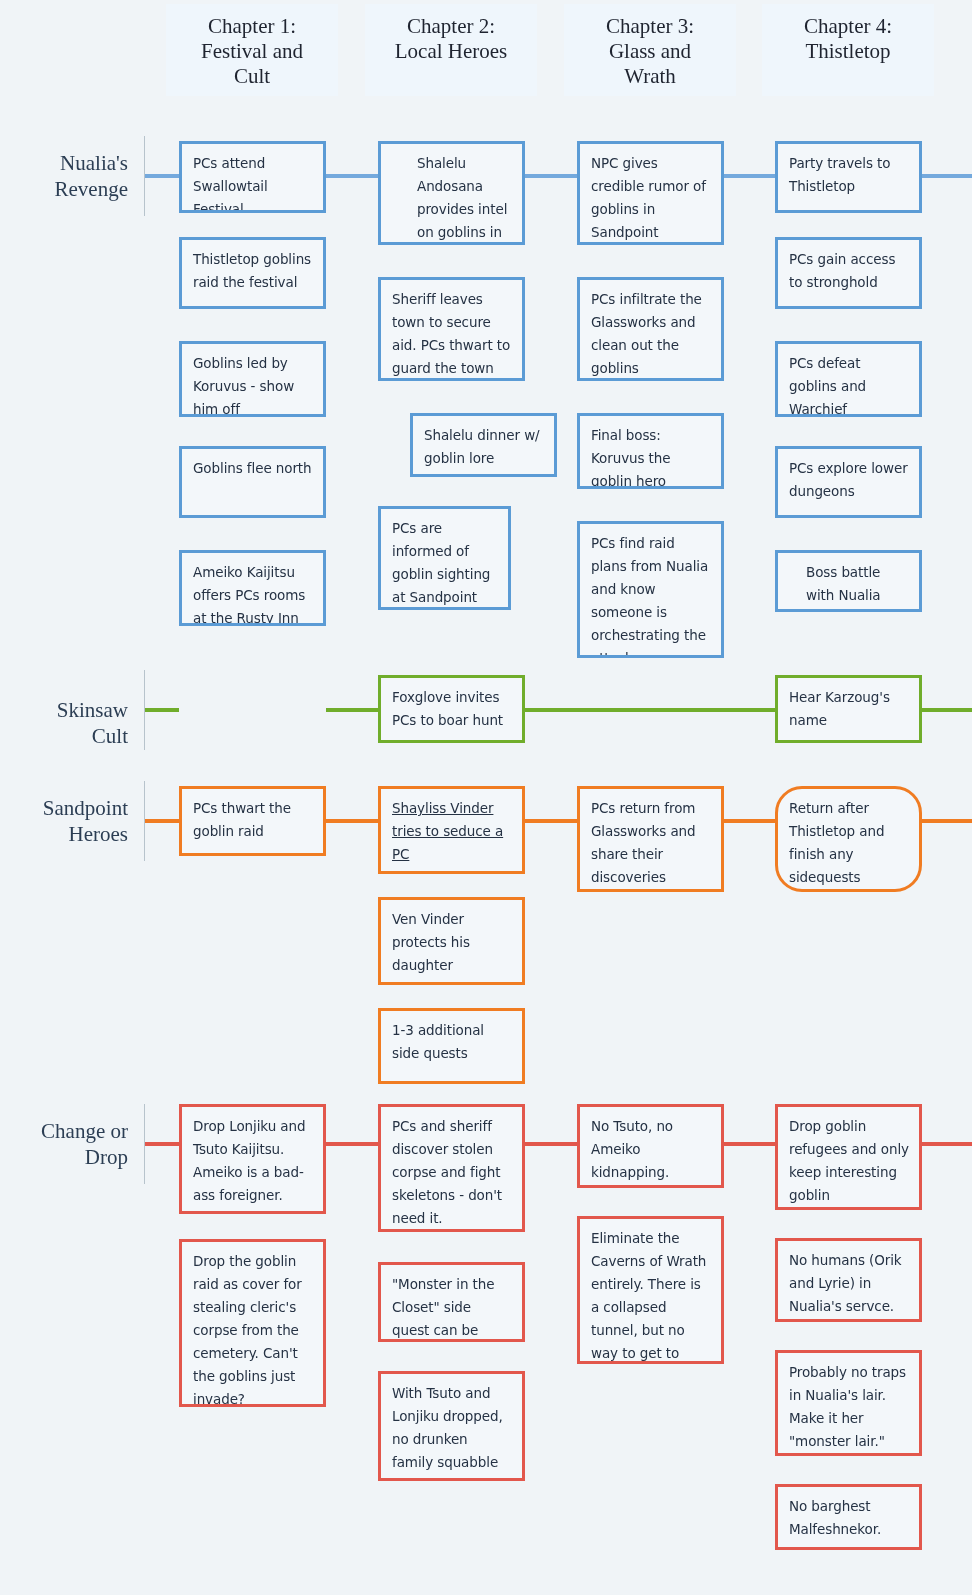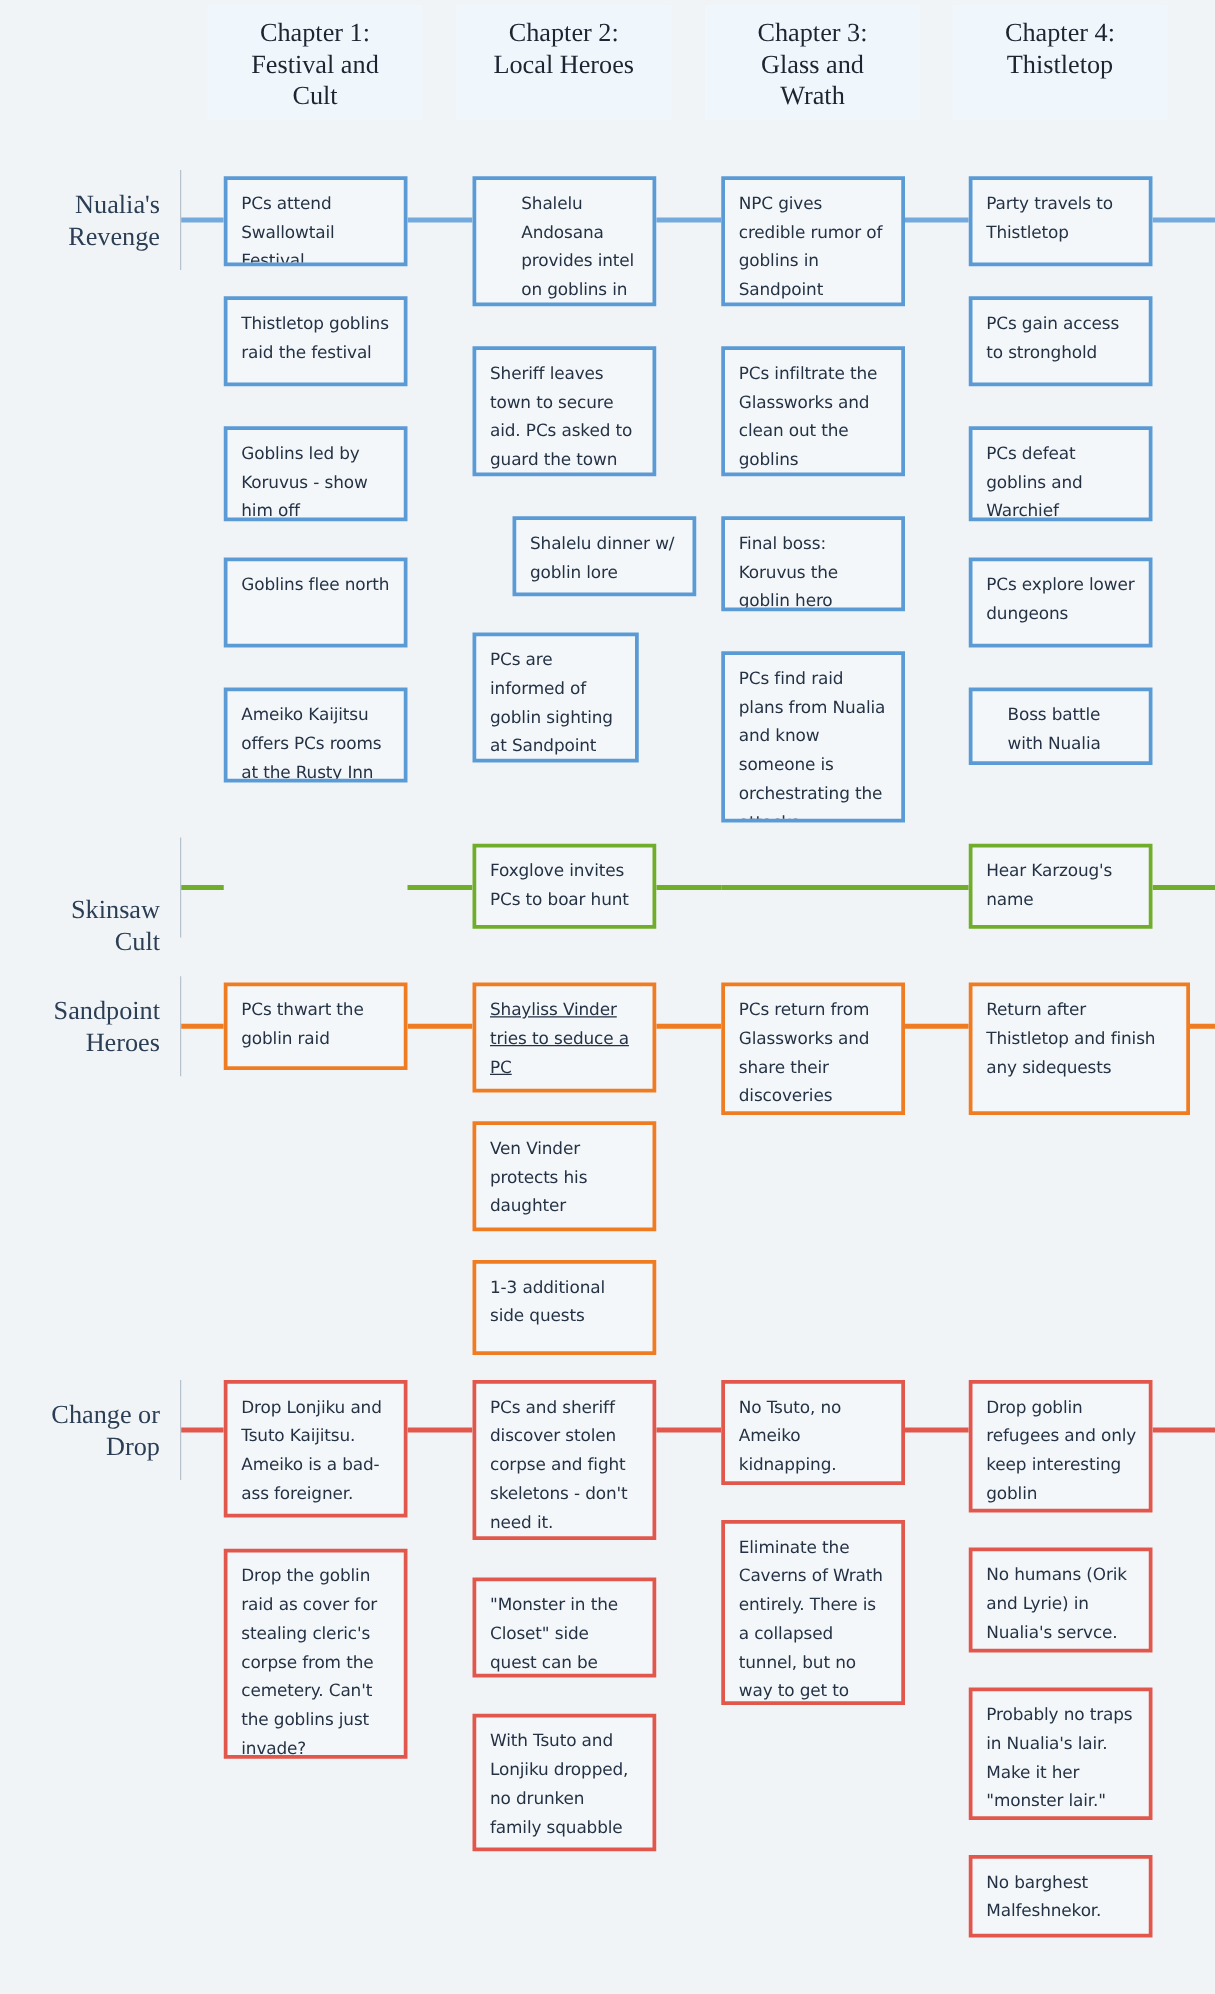--- a/index.html
+++ b/index.html
@@ -115,33 +115,33 @@
     <div class="conn blue" style="left: 326px; top: 174px; width: 52px;"></div>
     <div class="conn blue" style="left: 525px; top: 174px; width: 52px;"></div>
     <div class="conn blue" style="left: 724px; top: 174px; width: 51px;"></div>
     <div class="conn blue" style="left: 922px; top: 174px; width: 50px;"></div>
     <div class="node blue" style="left: 179px; top: 141px; width: 147px; height: 72px;">PCs attend Swallowtail Festival</div>
     <div class="node blue" style="left: 179px; top: 237px; width: 147px; height: 72px;">Thistletop goblins raid the festival</div>
     <div class="node blue" style="left: 179px; top: 341px; width: 147px; height: 76px;">Goblins led by Koruvus - show him off</div>
     <div class="node blue" style="left: 179px; top: 446px; width: 147px; height: 72px;">Goblins flee north</div>
     <div class="node blue" style="left: 179px; top: 550px; width: 147px; height: 76px;">Ameiko Kaijitsu offers PCs rooms at the Rusty Inn</div>
     <div class="node blue" style="left: 378px; top: 141px; width: 147px; height: 104px; padding-left: 36px;">Shalelu Andosana provides intel on goblins in the wilds</div>
-    <div class="node blue" style="left: 378px; top: 277px; width: 147px; height: 104px;">Sheriff leaves town to secure aid. PCs asked to guard the town</div>
+    <div class="node blue" style="left: 378px; top: 277px; width: 147px; height: 104px;">Sheriff leaves town to secure aid. PCs thwart to guard the town</div>
     <div class="node blue" style="left: 378px; top: 413px; width: 147px; height: 64px; margin-left: 32px;">Shalelu dinner w/ goblin lore</div>
     <div class="node blue" style="left: 378px; top: 506px; width: 133px; height: 104px;">PCs are informed of goblin sighting at Sandpoint Glassworks</div>
     <div class="node blue" style="left: 577px; top: 141px; width: 147px; height: 104px;">NPC gives credible rumor of goblins in Sandpoint Glassworks</div>
     <div class="node blue" style="left: 577px; top: 277px; width: 147px; height: 104px;">PCs infiltrate the Glassworks and clean out the goblins</div>
     <div class="node blue" style="left: 577px; top: 413px; width: 147px; height: 76px;">Final boss: Koruvus the goblin hero</div>
     <div class="node blue" style="left: 577px; top: 521px; width: 147px; height: 137px;">PCs find raid plans from Nualia and know someone is orchestrating the attacks</div>
     <div class="node blue" style="left: 775px; top: 141px; width: 147px; height: 72px;">Party travels to Thistletop</div>
     <div class="node blue" style="left: 775px; top: 237px; width: 147px; height: 72px;">PCs gain access to stronghold</div>
     <div class="node blue" style="left: 775px; top: 341px; width: 147px; height: 76px;">PCs defeat goblins and Warchief Ripnugget</div>
     <div class="node blue" style="left: 775px; top: 446px; width: 147px; height: 72px;">PCs explore lower dungeons</div>
     <div class="node blue" style="left: 775px; top: 550px; width: 147px; height: 62px; padding-left: 28px;">Boss battle with Nualia</div>
-    <div class="row-label" style="left: 0px; width: 140px; top: 714px; padding-left: 16px;">
+    <div class="row-label" style="left: 0px; width: 140px; top: 697px; padding-left: 16px;">
       <div>Skinsaw Cult</div>
     </div>
     <div class="row-tick" style="left: 144px; top: 670px; height: 80px;"></div>
     <div class="conn green" style="left: 145px; top: 708px; width: 34px;"></div>
     <div class="conn green" style="left: 326px; top: 708px; width: 52px;"></div>
     <div class="conn green" style="left: 525px; top: 708px; width: 52px;"></div>
     <div class="conn green" style="left: 724px; top: 708px; width: 51px;"></div>
     <div class="conn green" style="left: 922px; top: 708px; width: 50px;"></div>
     <div class="conn green" style="left: 577px; top: 708px; width: 147px;"></div>
     <div class="node green" style="left: 378px; top: 675px; width: 147px; height: 68px;">Foxglove invites PCs to boar hunt</div>
@@ -154,21 +154,21 @@
     <div class="conn orange" style="left: 145px; top: 819px; width: 34px;"></div>
     <div class="conn orange" style="left: 326px; top: 819px; width: 52px;"></div>
     <div class="conn orange" style="left: 525px; top: 819px; width: 52px;"></div>
     <div class="conn orange" style="left: 724px; top: 819px; width: 51px;"></div>
     <div class="conn orange" style="left: 922px; top: 819px; width: 50px;"></div>
     <div class="node orange" style="left: 179px; top: 786px; width: 147px; height: 70px;">PCs thwart the goblin raid</div>
     <div class="node orange" style="left: 378px; top: 786px; width: 147px; height: 88px; text-decoration: underline;">Shayliss Vinder tries to seduce a PC</div>
     <div class="node orange" style="left: 378px; top: 897px; width: 147px; height: 88px;">Ven Vinder protects his daughter</div>
     <div class="node orange" style="left: 378px; top: 1008px; width: 147px; height: 76px;">1-3 additional side quests</div>
     <div class="node orange" style="left: 577px; top: 786px; width: 147px; height: 106px;">PCs return from Glassworks and share their discoveries</div>
-    <div class="node orange" style="left: 775px; top: 786px; width: 177px; height: 106px;">Return after Thistletop and finish any sidequests</div>
+    <div class="node orange" style="left: 775px; top: 786px; width: 147px; height: 106px; border-radius: 27px;">Return after Thistletop and finish any sidequests</div>
     <div class="row-label" style="left: 0px; width: 140px; top: 1118px;">
       <div>Change or</div>
       <div>Drop</div>
     </div>
     <div class="row-tick" style="left: 144px; top: 1104px; height: 80px;"></div>
     <div class="conn red" style="left: 145px; top: 1142px; width: 34px;"></div>
     <div class="conn red" style="left: 326px; top: 1142px; width: 52px;"></div>
     <div class="conn red" style="left: 525px; top: 1142px; width: 52px;"></div>
     <div class="conn red" style="left: 724px; top: 1142px; width: 51px;"></div>
     <div class="conn red" style="left: 922px; top: 1142px; width: 50px;"></div>

